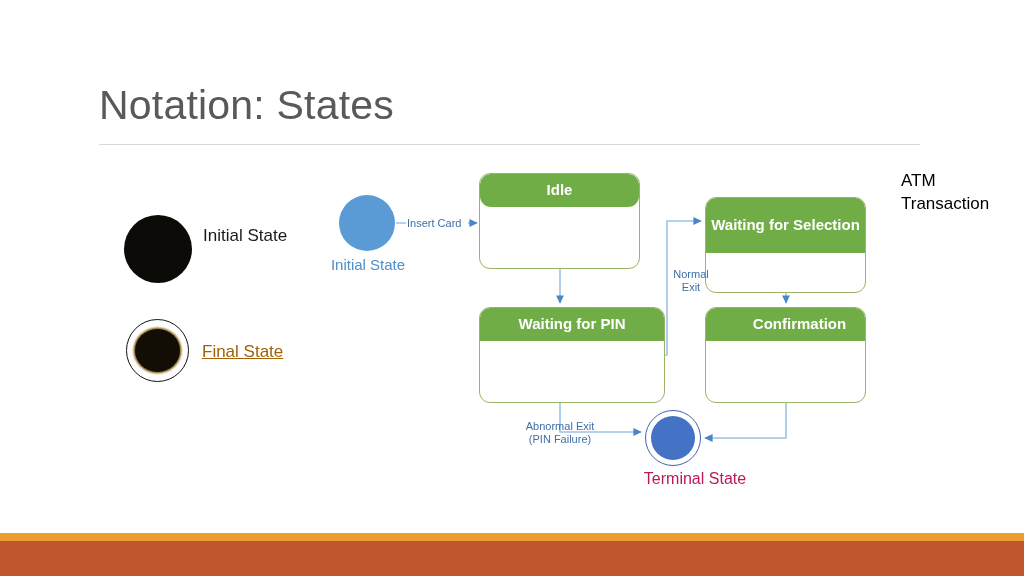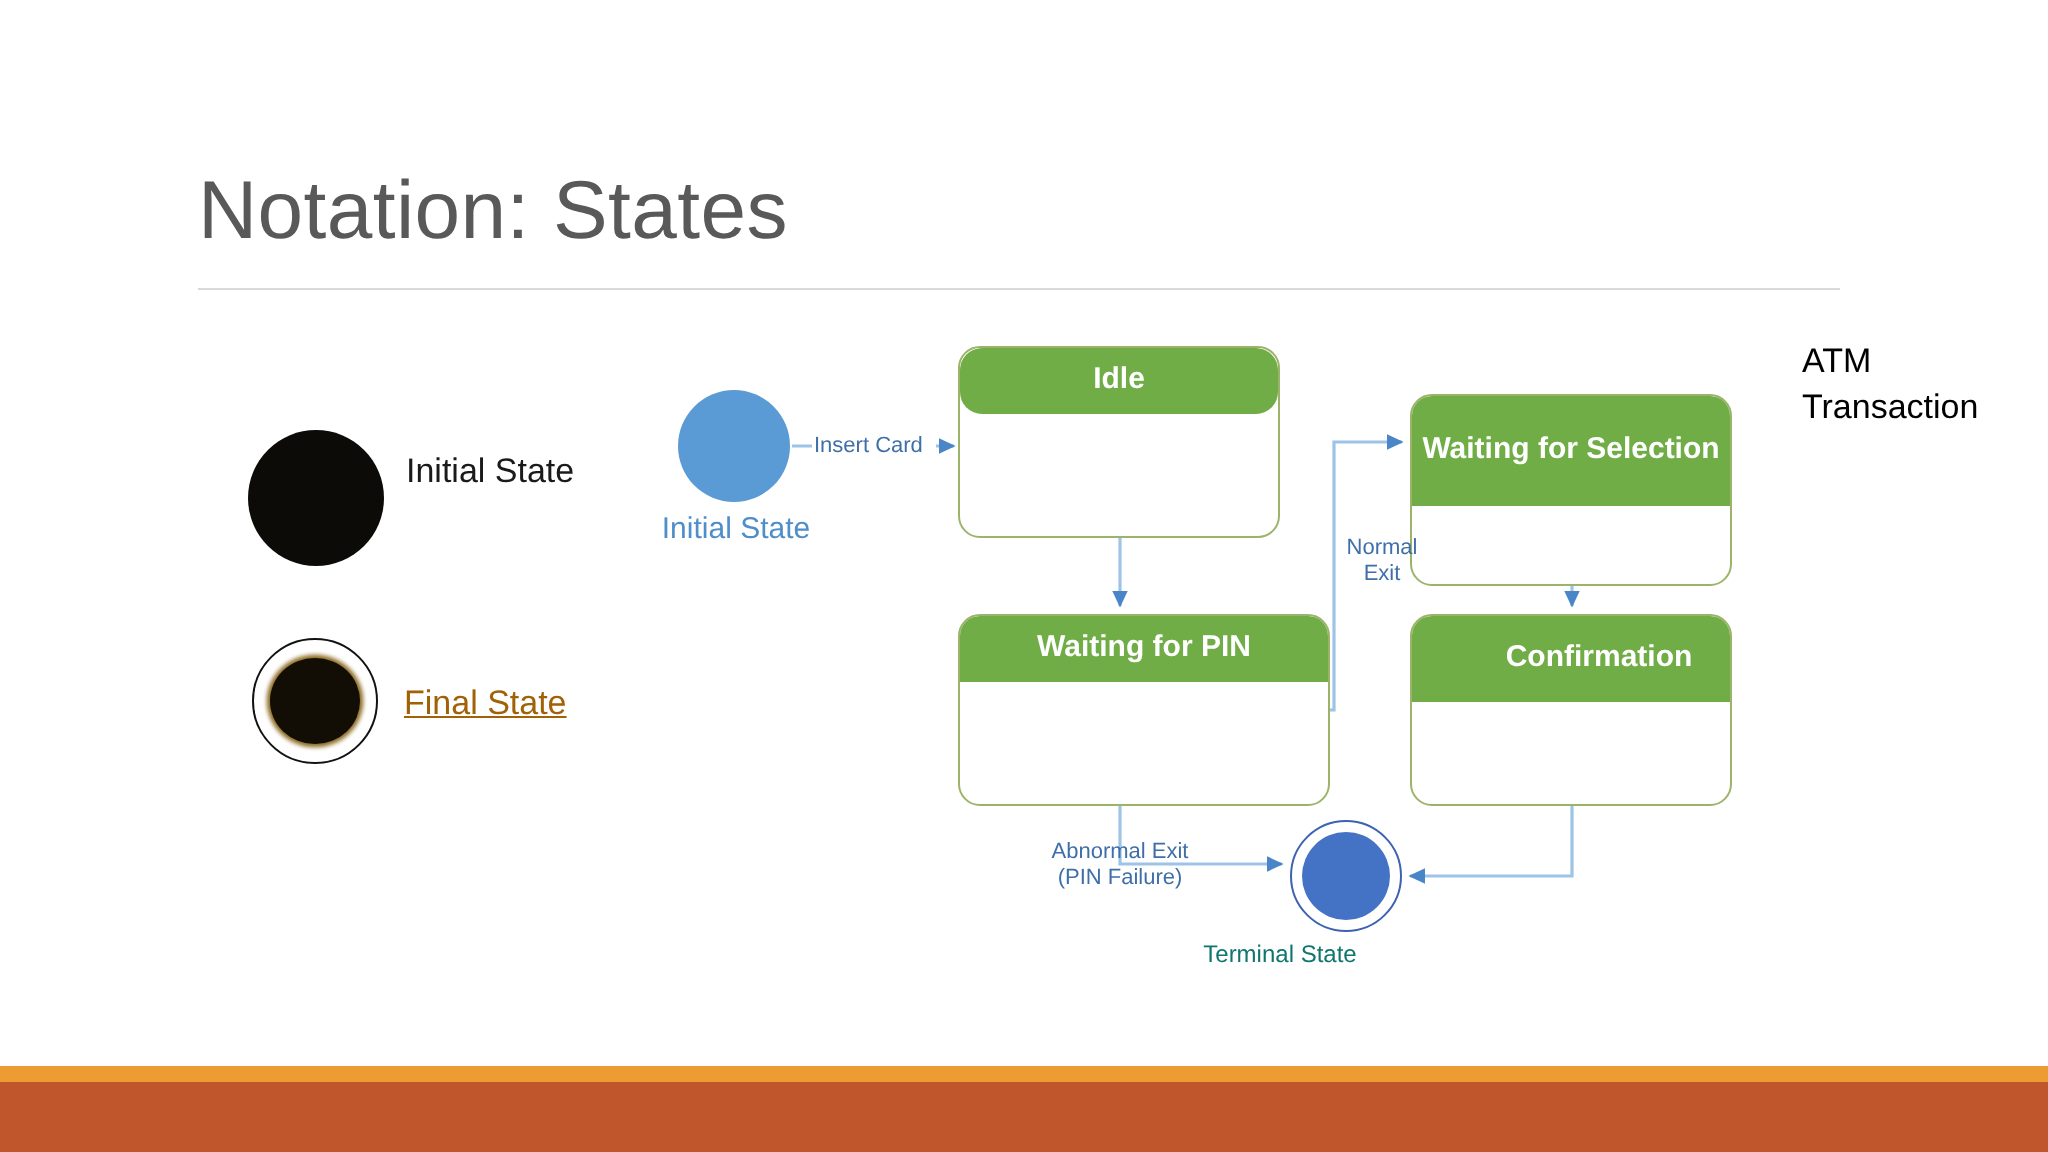--- a/index.html
+++ b/index.html
@@ -120,21 +120,21 @@
   #box-idle      { left: 479px; top: 173px; width: 161px; height: 96px; }
   #box-idle .state-header      { height: 33px; border-radius: 11px; }
 
   #box-waiting-selection { left: 705px; top: 173px; width: 161px; height: 96px; margin-top: 24px; }
   #box-waiting-selection .state-header { height: 55px; }
 
   #box-waiting-pin { left: 479px; top: 307px; width: 186px; height: 96px; }
   #box-waiting-pin .state-header { height: 33px; }
 
   #box-confirmation { left: 705px; top: 307px; width: 161px; height: 96px; }
-  #box-confirmation .state-header { height: 43px; padding-left: 28px; }
+  #box-confirmation .state-header { height: 33px; padding-left: 28px; }
 
   
   #initial-state-circle {
     position: absolute;
     left: 339px;
     top: 195px;
     width: 56px;
     height: 56px;
     border-radius: 50%;
     background: #5b9bd5;
@@ -165,26 +165,26 @@
     position: absolute;
     left: 651px;
     top: 416px;
     width: 44px;
     height: 44px;
     border-radius: 50%;
     background: #4472c4;
   }
   #terminal-state-label {
     position: absolute;
-    left: 565px;
+    left: 620px;
     top: 470px;
     width: 150px;
     text-align: center;
-    font-size: 12px;
-    color: #0f766e;
+    font-size: 16px;
+    color: #be185d;
     white-space: nowrap;
   }
 
   
   .edge-label {
     position: absolute;
     color: #3f6fa8;
     font-size: 11px;
     text-align: center;
     line-height: 1.15;

